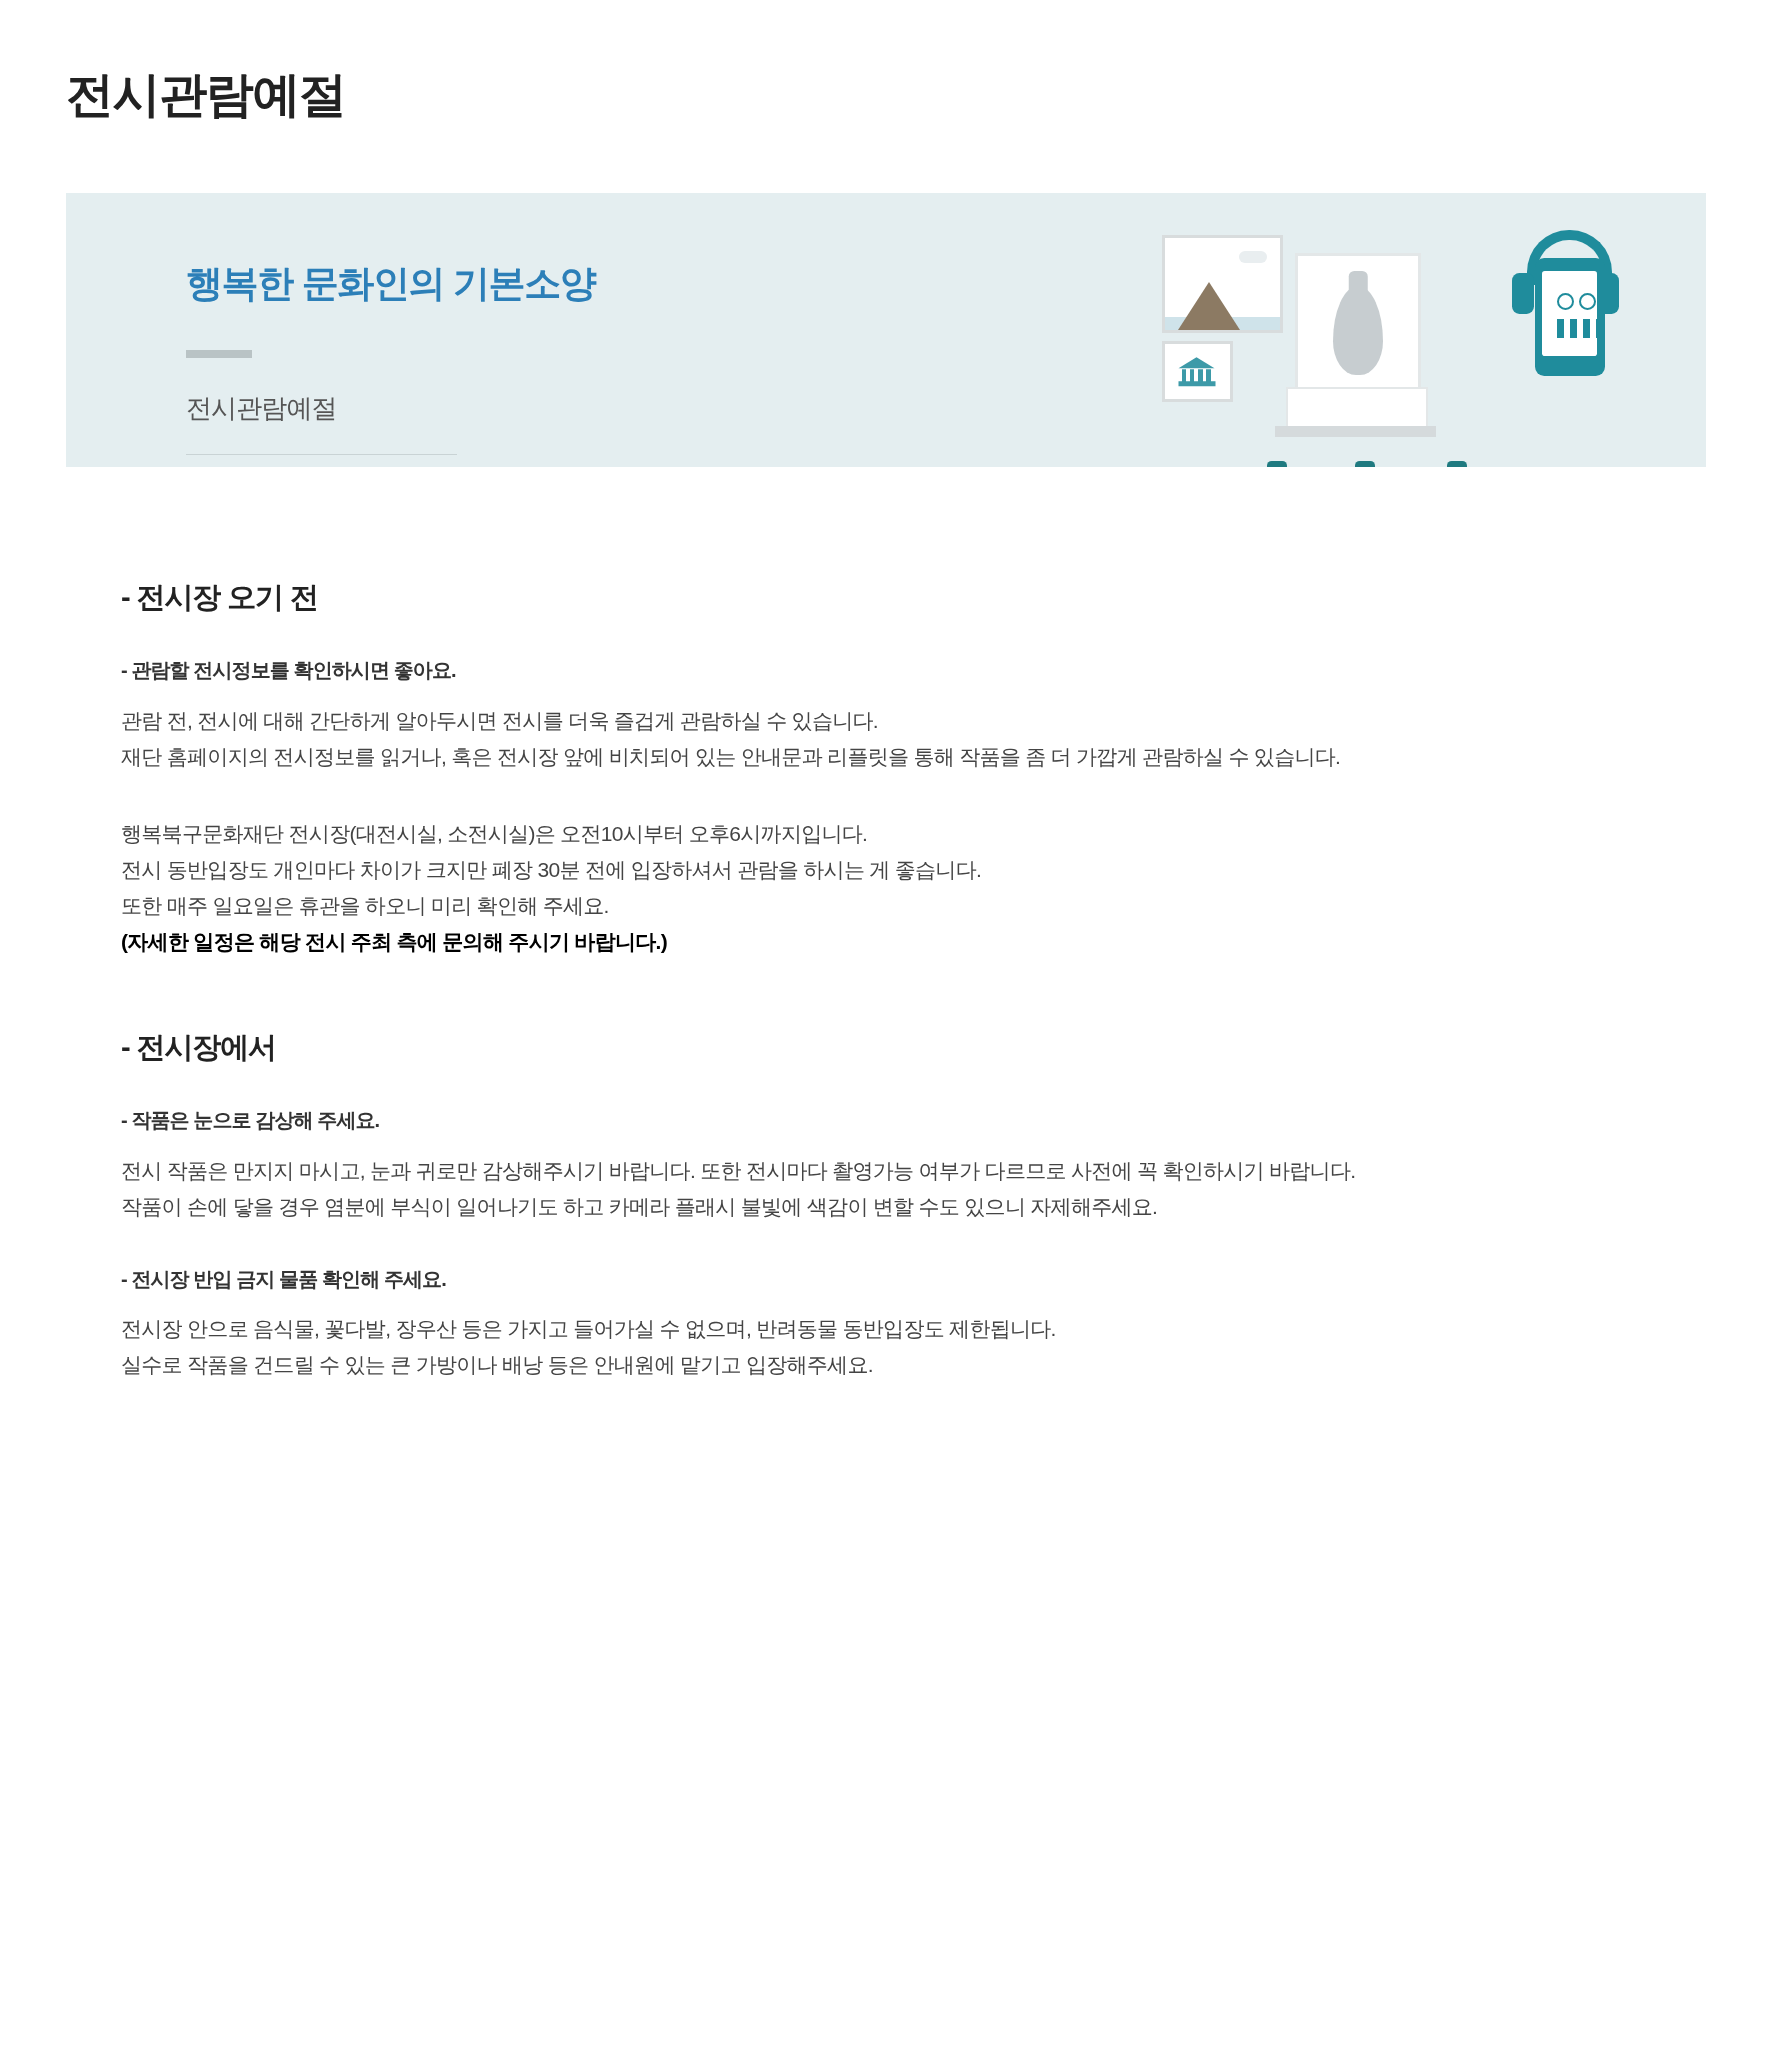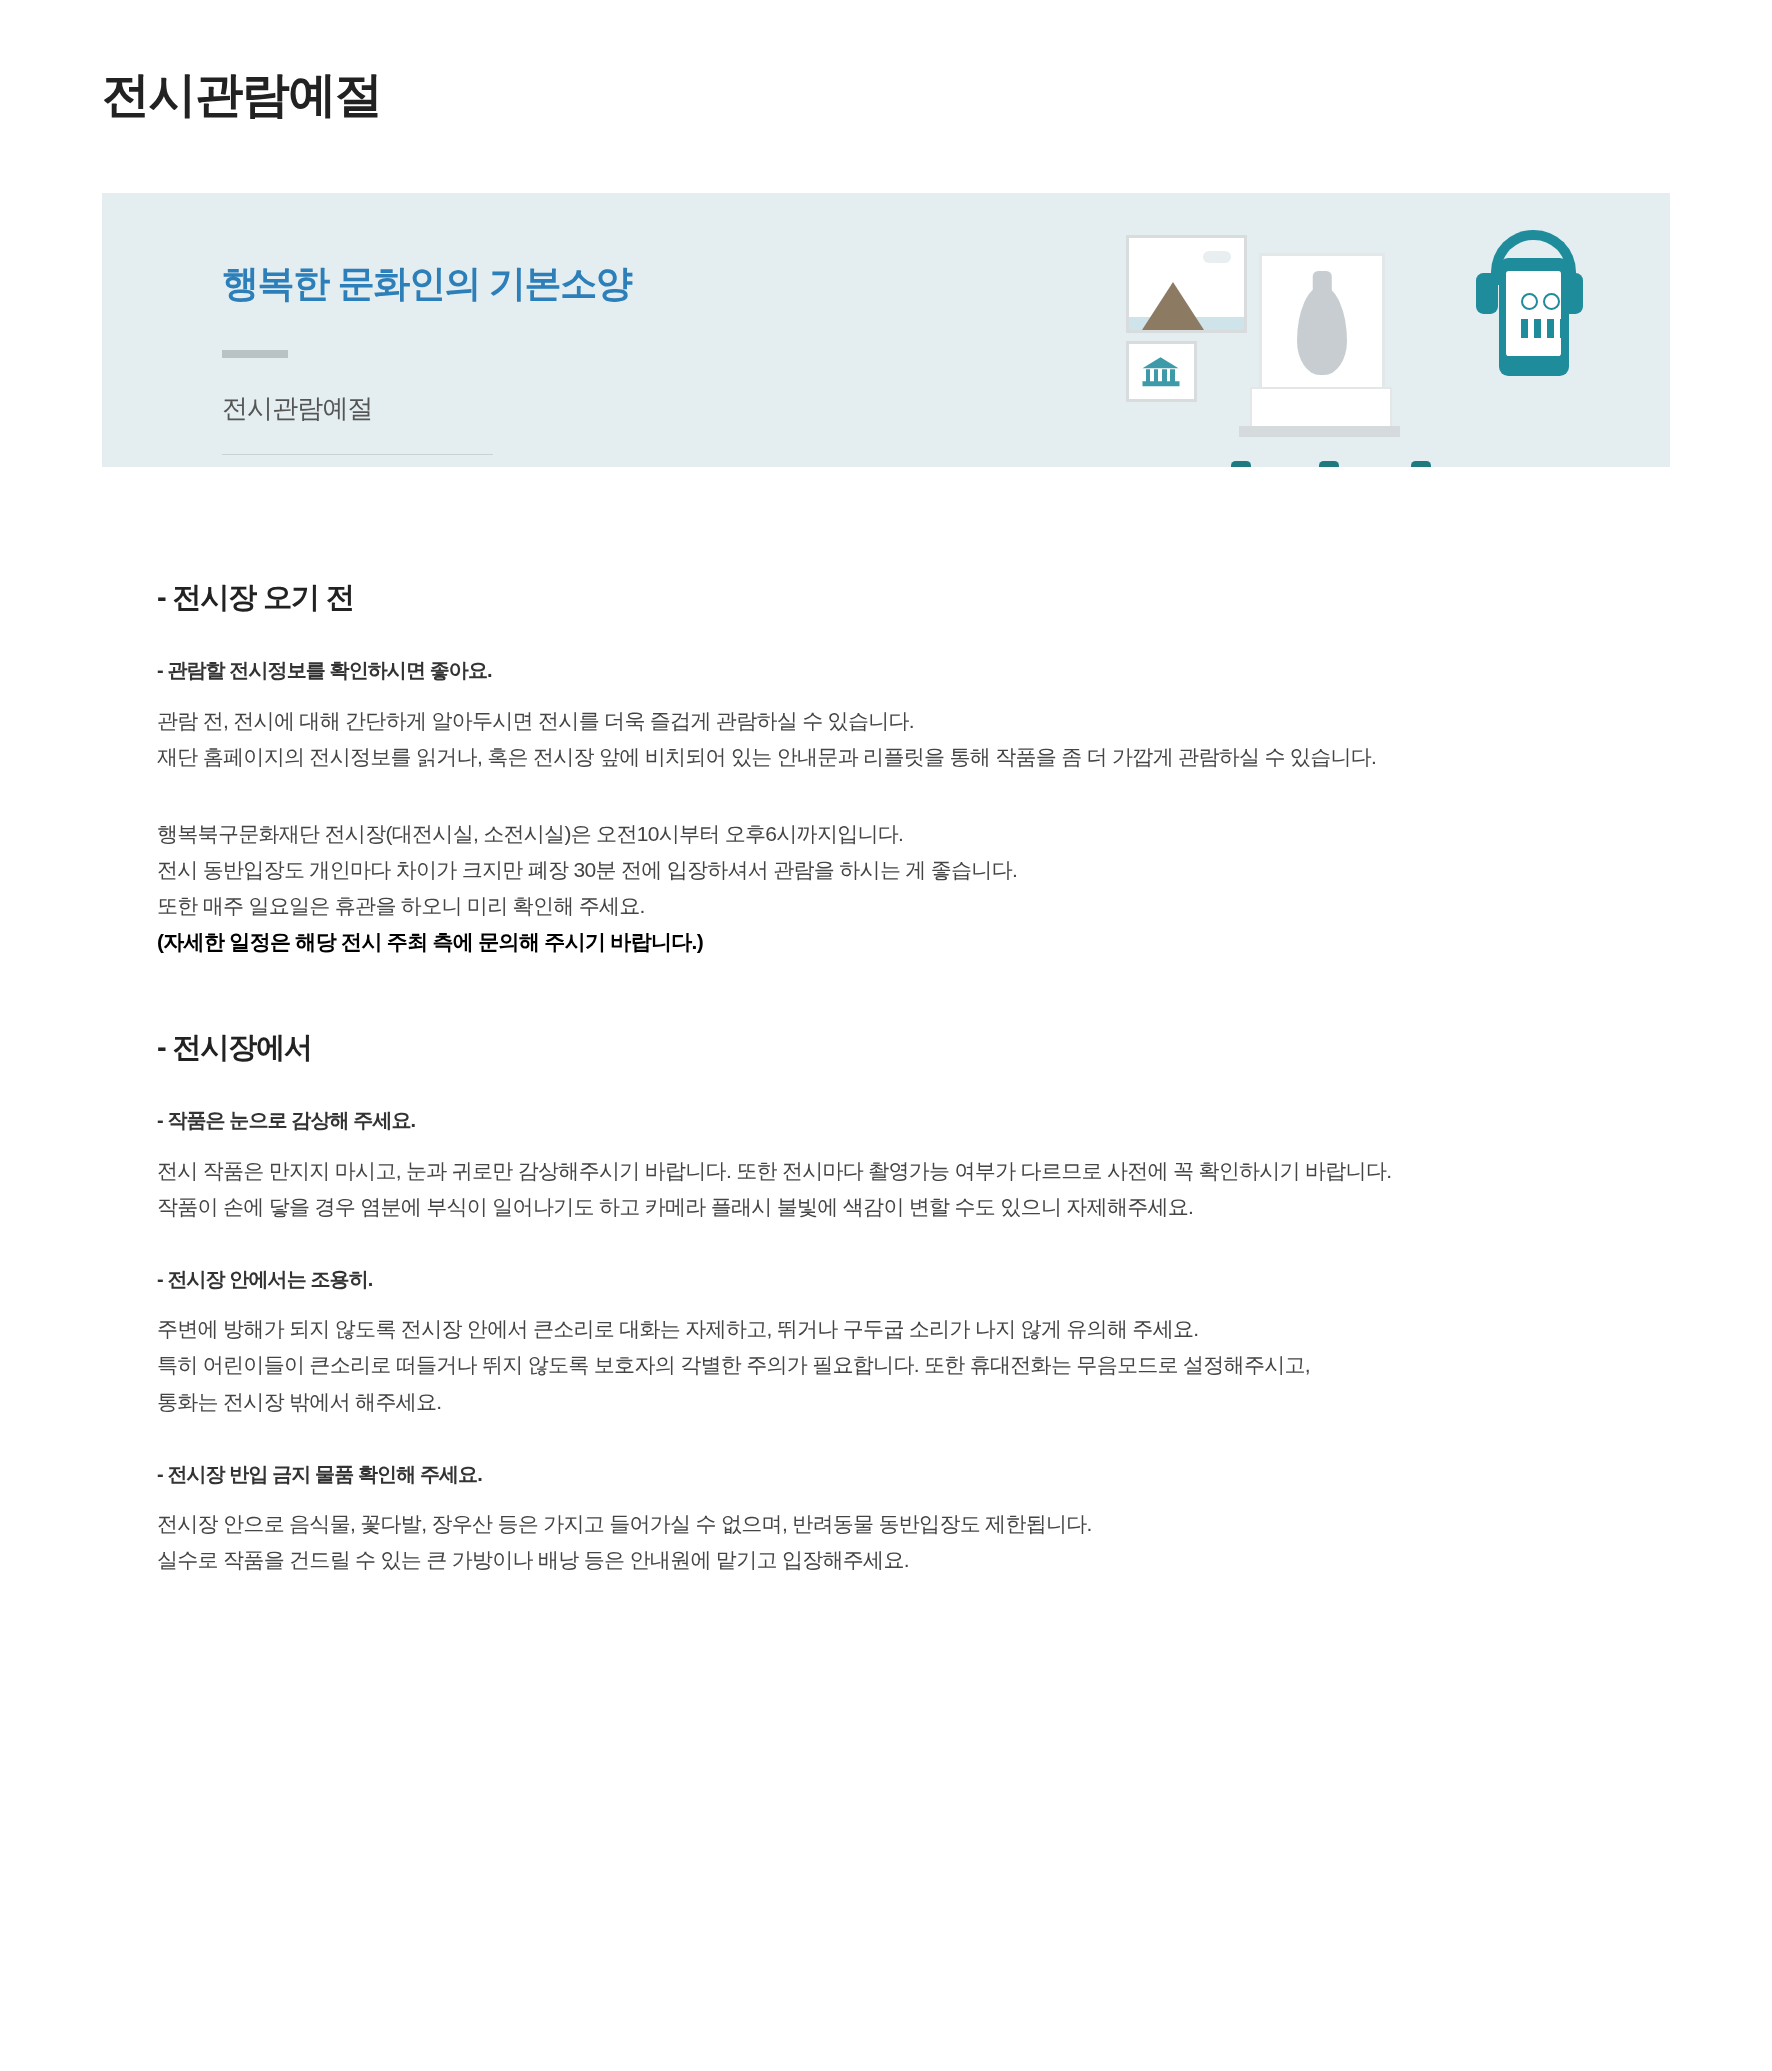--- a/index.html
+++ b/index.html
@@ -10,21 +10,21 @@
   body {
     width: 1772px;
     min-height: 2071px;
     font-family: "Liberation Sans", "DejaVu Sans", sans-serif;
     color: #333333;
     -webkit-font-smoothing: antialiased;
   }
   .page {
     width: 1772px;
     box-sizing: border-box;
-    padding: 0 102px;
+    padding: 0 66px;
   }
 
   
   .page-title {
     font-size: 48px;
     font-weight: bold;
     color: #222222;
     letter-spacing: -1.4px;
     padding-top: 63px;
     margin: 0 0 66px 0;
@@ -333,26 +333,20 @@
 
     <div class="section">
       <h3 class="section-title">- 전시장에서</h3>
 
       <div class="block">
         <h4 class="block-title">- 작품은 눈으로 감상해 주세요.</h4>
         <p class="block-line">전시 작품은 만지지 마시고, 눈과 귀로만 감상해주시기 바랍니다. 또한 전시마다 촬영가능 여부가 다르므로 사전에 꼭 확인하시기 바랍니다.</p>
         <p class="block-line">작품이 손에 닿을 경우 염분에 부식이 일어나기도 하고 카메라 플래시 불빛에 색감이 변할 수도 있으니 자제해주세요.</p>
       </div>
 
-      <div class="block">
-        <h4 class="block-title">- 전시장 안에서는 조용히.</h4>
-        <p class="block-line">주변에 방해가 되지 않도록 전시장 안에서 큰소리로 대화는 자제하고, 뛰거나 구두굽 소리가 나지 않게 유의해 주세요.</p>
-        <p class="block-line">특히 어린이들이 큰소리로 떠들거나 뛰지 않도록 보호자의 각별한 주의가 필요합니다. 또한 휴대전화는 무음모드로 설정해주시고,</p>
-        <p class="block-line">통화는 전시장 밖에서 해주세요.</p>
-      </div>
 
       <div class="block">
         <h4 class="block-title">- 전시장 반입 금지 물품 확인해 주세요.</h4>
         <p class="block-line">전시장 안으로 음식물, 꽃다발, 장우산 등은 가지고 들어가실 수 없으며, 반려동물 동반입장도 제한됩니다.</p>
         <p class="block-line">실수로 작품을 건드릴 수 있는 큰 가방이나 배낭 등은 안내원에 맡기고 입장해주세요.</p>
       </div>
     </div>
 
   </div>
 </div>

